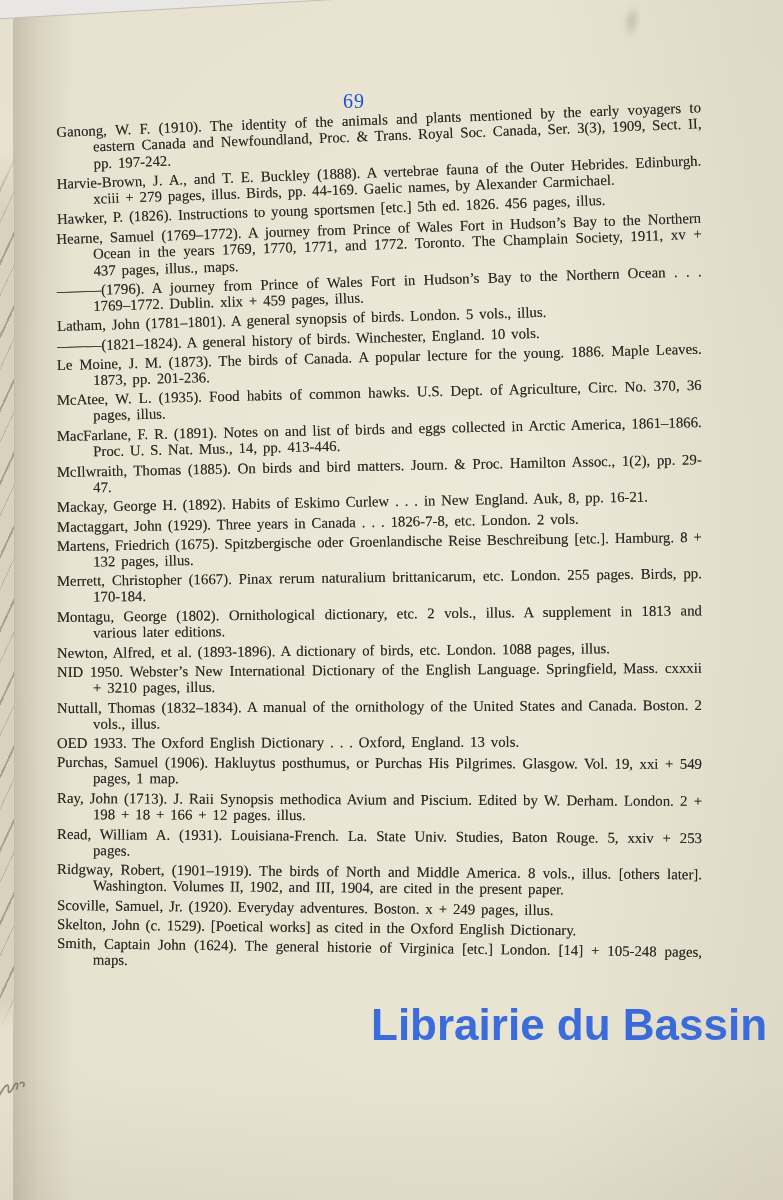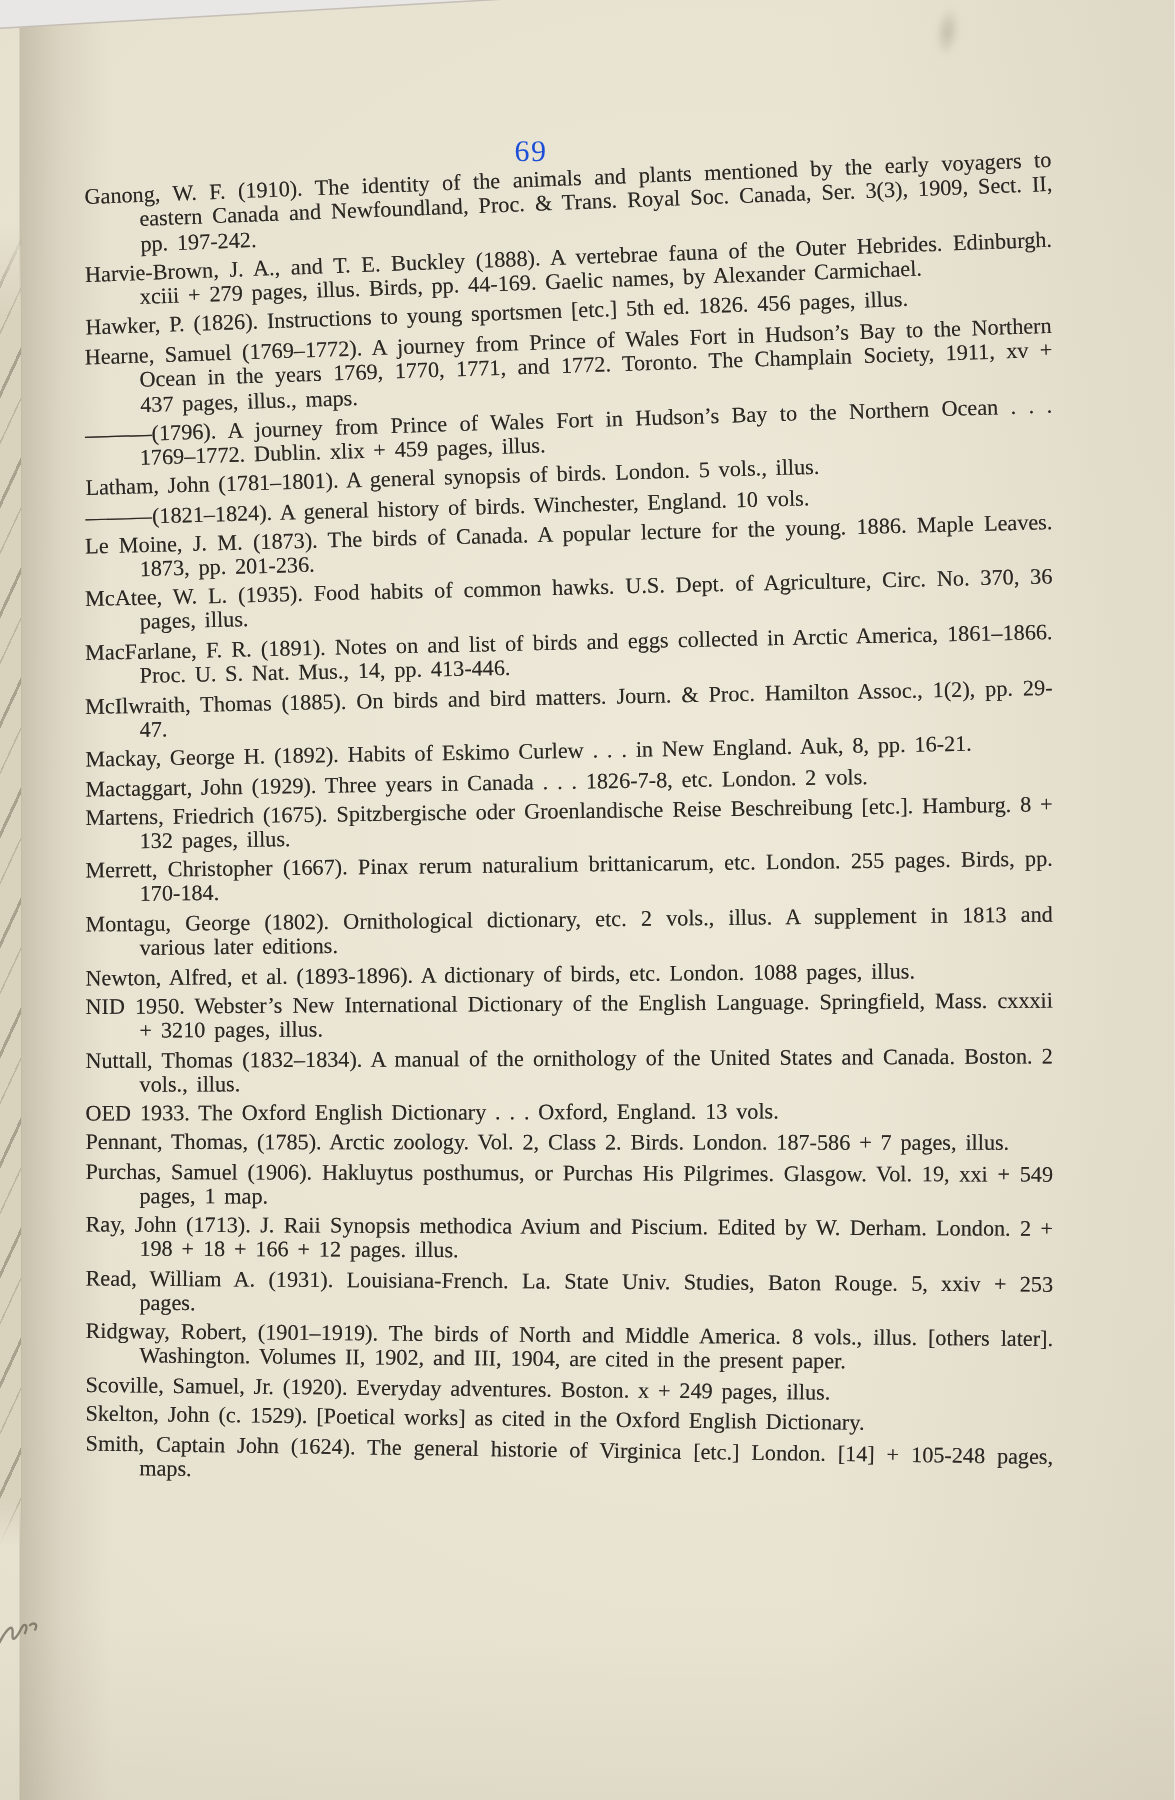--- a/index.html
+++ b/index.html
@@ -87,21 +87,20 @@
         <div class="entry" style="transform: rotate(-1.13deg);">McIlwraith, Thomas (1885). On birds and bird matters. Journ. &amp; Proc. Hamilton Assoc., 1(2), pp. 29-47.</div>
         <div class="entry" style="transform: rotate(-1.02deg);">Mackay, George H. (1892). Habits of Eskimo Curlew . . . in New England. Auk, 8, pp. 16-21.</div>
         <div class="entry" style="transform: rotate(-0.91deg);">Mactaggart, John (1929). Three years in Canada . . . 1826-7-8, etc. London. 2 vols.</div>
         <div class="entry" style="transform: rotate(-0.81deg);">Martens, Friedrich (1675). Spitzbergische oder Groenlandische Reise Beschreibung [etc.]. Hamburg. 8 + 132 pages, illus.</div>
         <div class="entry" style="transform: rotate(-0.7deg);">Merrett, Christopher (1667). Pinax rerum naturalium brittanicarum, etc. London. 255 pages. Birds, pp. 170-184.</div>
         <div class="entry" style="transform: rotate(-0.59deg);">Montagu, George (1802). Ornithological dictionary, etc. 2 vols., illus. A supplement in 1813 and various later editions.</div>
         <div class="entry" style="transform: rotate(-0.49deg);">Newton, Alfred, et al. (1893-1896). A dictionary of birds, etc. London. 1088 pages, illus.</div>
         <div class="entry" style="transform: rotate(-0.38deg);">NID 1950. Webster’s New International Dictionary of the English Language. Springfield, Mass. cxxxii + 3210 pages, illus.</div>
         <div class="entry" style="transform: rotate(-0.27deg);">Nuttall, Thomas (1832–1834). A manual of the ornithology of the United States and Canada.  Boston.  2 vols., illus.</div>
         <div class="entry" style="transform: rotate(-0.16deg);">OED 1933. The Oxford English Dictionary . . . Oxford, England. 13 vols.</div>
-        <div class="entry" style="transform: rotate(0.05deg);">Pennant, Thomas, (1785). Arctic zoology. Vol. 2, Class 2. Birds. London. 187-586 + 7 pages, illus.</div>
         <div class="entry" style="transform: rotate(0.16deg);">Purchas, Samuel (1906). Hakluytus posthumus, or Purchas His Pilgrimes. Glasgow. Vol. 19, xxi + 549 pages, 1 map.</div>
         <div class="entry" style="transform: rotate(0.26deg);">Ray, John (1713). J. Raii Synopsis methodica Avium and Piscium. Edited by W. Derham. London. 2 + 198 + 18 + 166 + 12 pages. illus.</div>
         <div class="entry" style="transform: rotate(0.37deg);">Read, William A. (1931). Louisiana-French. La. State Univ. Studies, Baton Rouge. 5, xxiv + 253 pages.</div>
         <div class="entry" style="transform: rotate(0.48deg);">Ridgway, Robert, (1901–1919). The birds of North and Middle America. 8 vols., illus. [others later]. Washington. Volumes II, 1902, and III, 1904, are cited in the present paper.</div>
         <div class="entry" style="transform: rotate(0.59deg);">Scoville, Samuel, Jr. (1920). Everyday adventures. Boston. x + 249 pages, illus.</div>
         <div class="entry" style="transform: rotate(0.69deg);">Skelton, John (c. 1529). [Poetical works] as cited in the Oxford English Dictionary.</div>
         <div class="entry" style="transform: rotate(0.8deg);">Smith, Captain John (1624). The general historie of Virginica [etc.] London. [14] + 105-248 pages, maps.</div>
       </div>
   </div>
 
@@ -112,13 +111,14 @@
   <div class="gray-corner"></div>
 
   <div class="smudge"></div>
 
   <div class="scribble">
     <svg width="30" height="30" viewBox="0 0 30 30">
       <path d="M3,22 C6,10 9,8 10,14 C11,20 13,18 15,9 C16,5 19,6 18,12 M20,6 C22,3 25,4 24,8" fill="none" stroke="#6d675a" stroke-width="1.6" stroke-linecap="round"></path>
     </svg>
   </div>
 
+  <div class="watermark" style="color: rgb(46, 99, 223);">Librairie du Bassin</div>
 </div>
 
 </body></html>

